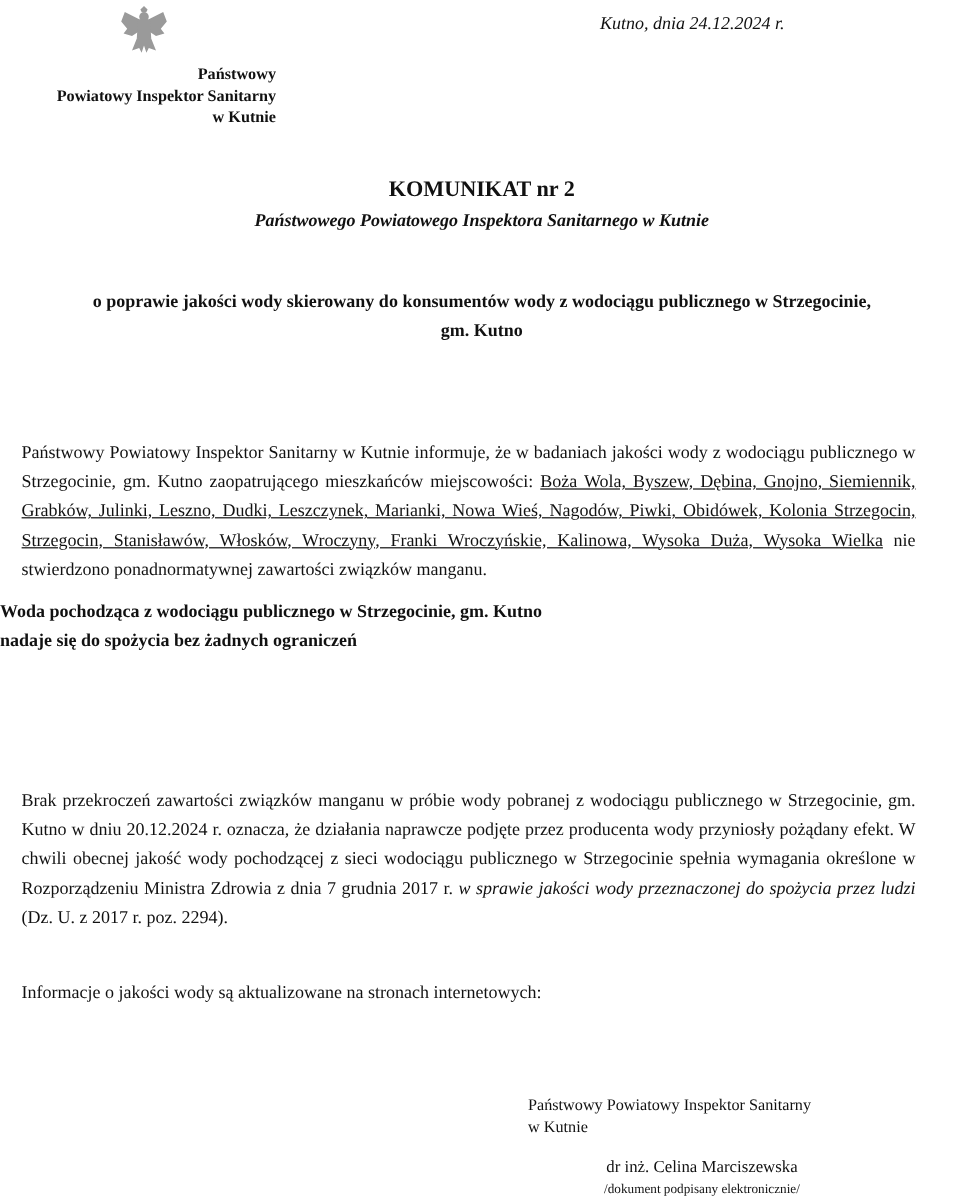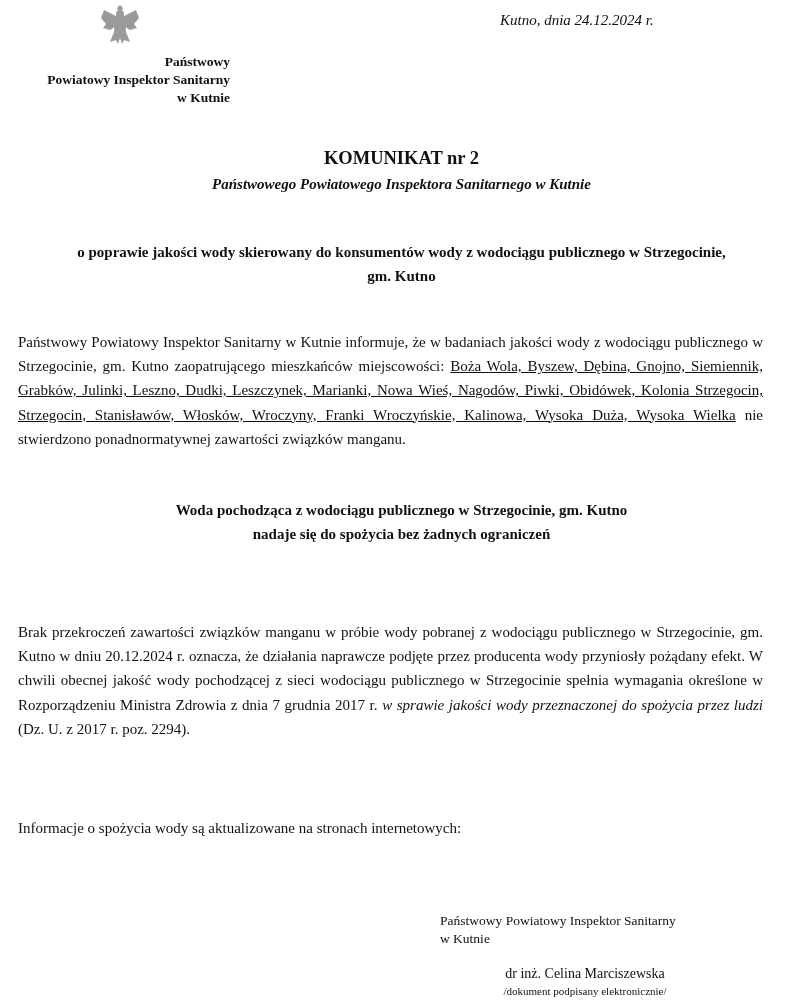--- a/index.html
+++ b/index.html
@@ -7,25 +7,25 @@
     width: 803px; height: 1000px; position: relative; overflow: hidden;
     font-family: "Liberation Serif", "DejaVu Serif", serif; color: #111111;
   }
   .abs { position: absolute; }
   .emblem { left: 98px; top: 4px; width: 44px; height: 44px; }
   .inst { left: 10px; top: 53px; width: 220px; text-align: right; font-weight: bold; font-size: 13.5px; line-height: 18px; }
   .date { left: 500px; top: 12px; font-size: 15px; font-style: italic; }
   .title { left: 0; top: 148px; width: 803px; text-align: center; font-weight: bold; font-size: 18.5px; }
   .subtitle { left: 0; top: 176px; width: 803px; text-align: center; font-weight: bold; font-size: 15px; font-style: italic; }
   .about { left: 20px; top: 240px; width: 763px; text-align: center; font-weight: bold; font-size: 15px; line-height: 24px; }
-  .para { left: 18px; width: 745px; font-size: 15px; line-height: 24.2px; text-align: justify; }
+  .para { left: 18px; width: 745px; font-size: 15px; line-height: 24.2px; text-align: justify; margin-top: 36px; }
   .p1 { top: 330px; }
   .p2 { top: 620px; }
   .u { text-decoration: underline; }
-  .verdict { left: 0; top: 498px; width: 803px; text-align: center; font-weight: bold; font-size: 15px; line-height: 24px; font-family: Liberation Serif, serif; }
+  .verdict { left: 0; top: 498px; width: 803px; font-weight: bold; font-size: 15px; line-height: 24px; font-family: Liberation Serif, serif; }
   .info { left: 18px; top: 817px; font-size: 15px; line-height: 23px; }
   .sig { left: 440px; top: 912px; width: 290px; font-size: 13.5px; line-height: 18px; }
   .signame { left: 440px; top: 966px; width: 290px; text-align: center; font-size: 14px; }
   .signote { left: 440px; top: 985px; width: 290px; text-align: center; font-size: 11px; }
   em { font-style: italic; }
 </style>
 </head>
 <body>
 
 <div class="abs emblem">
@@ -64,21 +64,21 @@
 <div class="abs verdict">
   <div>Woda pochodząca z wodociągu publicznego w Strzegocinie, gm. Kutno</div>
   <div>nadaje się do spożycia bez żadnych ograniczeń</div>
 </div>
 
 <div class="abs para p2">
   <span>Brak przekroczeń zawartości związków manganu w próbie wody pobranej z wodociągu publicznego w Strzegocinie, gm. Kutno w dniu 20.12.2024 r. oznacza, że działania naprawcze podjęte przez producenta wody przyniosły pożądany efekt. W chwili obecnej jakość wody pochodzącej z sieci wodociągu publicznego w Strzegocinie spełnia wymagania określone w Rozporządzeniu Ministra Zdrowia z dnia 7 grudnia 2017 r. </span><em>w sprawie jakości wody przeznaczonej do spożycia przez ludzi</em><span> (Dz. U. z 2017 r. poz. 2294).</span>
 </div>
 
 <div class="abs info">
-  <div>Informacje o spożycia wody są aktualizowane na stronach internetowych:</div>
+  <div>Informacje o jakości wody są aktualizowane na stronach internetowych:</div>
 </div>
 
 <div class="abs sig">
   <div>Państwowy Powiatowy Inspektor Sanitarny</div>
   <div>w Kutnie</div>
 </div>
 <div class="abs signame">dr inż. Celina Marciszewska</div>
 <div class="abs signote">/dokument podpisany elektronicznie/</div>
 
 </body></html>

